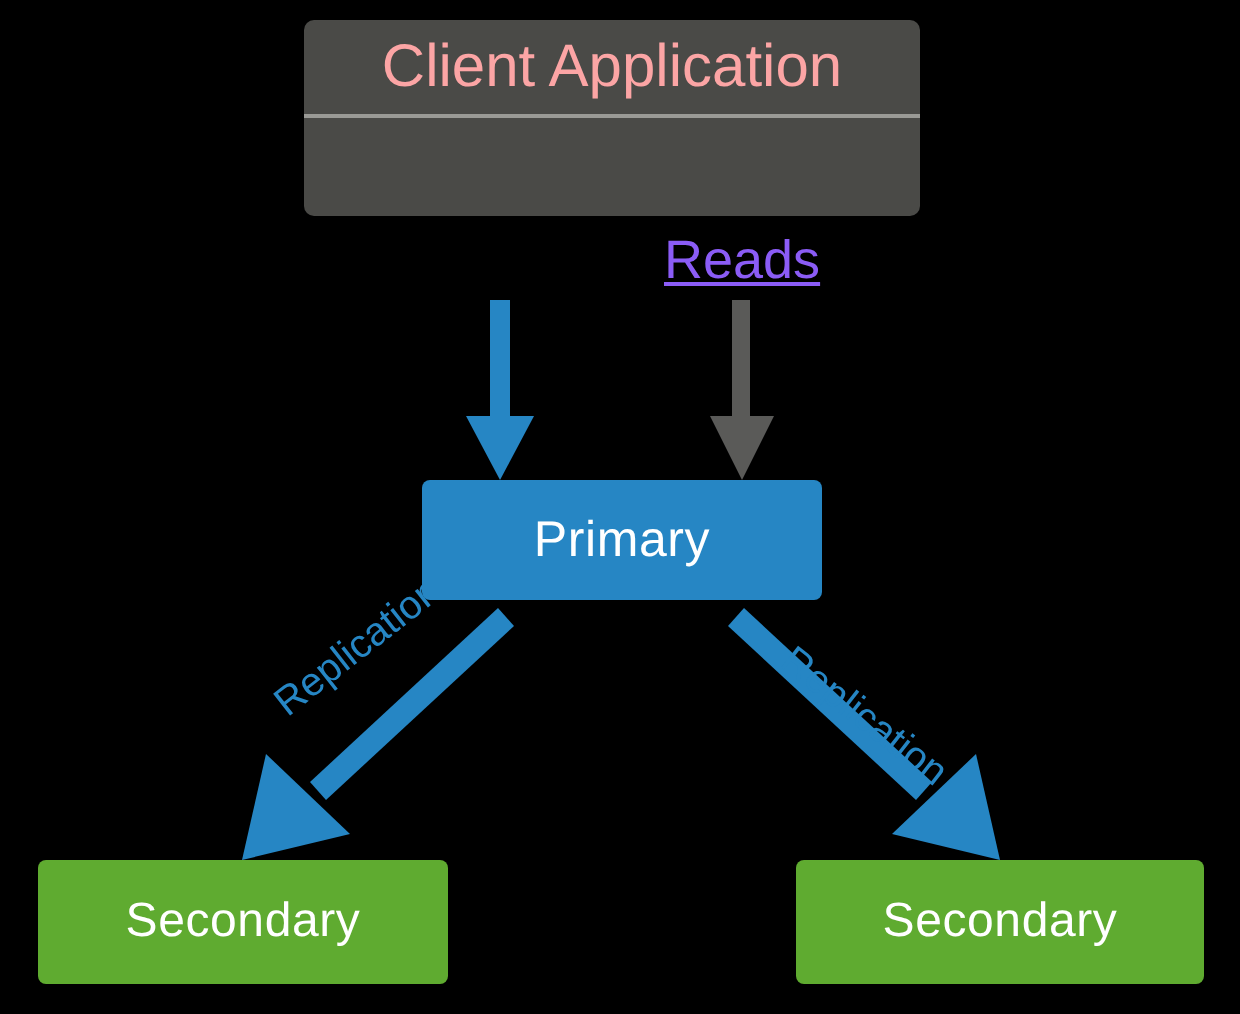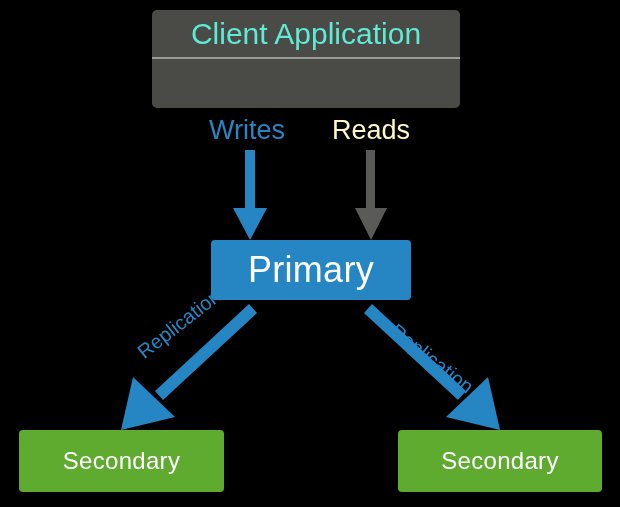--- a/index.html
+++ b/index.html
@@ -60,34 +60,34 @@
     position: absolute;
     left: 0;
     top: 49px;
     width: 100%;
     height: 49px;
     display: flex;
     align-items: center;
     justify-content: center;
   }
   #client-app-label, #driver-label {
-    color: #5eead4;
+    color: #fca5a5;
     font-size: 30px;
     line-height: 1;
   }
 
   
   #primary-box {
     left: 211px;
     top: 240px;
     width: 200px;
     height: 60px;
     background: #2686c4;
   }
-  #primary-label { font-size: 36px; }
+  #primary-label { font-size: 25px; }
 
   
   #secondary-left-box {
     left: 19px;
     top: 430px;
     width: 205px;
     height: 62px;
     background: #5fab30;
   }
   #secondary-right-box {
@@ -108,21 +108,22 @@
     user-select: none;
   }
   #writes-label {
     left: 209px;
     top: 117px;
     color: #2686c4;
   }
   #reads-label {
     left: 332px;
     top: 117px;
-    color: #fef9c3;
+    color: #8b5cf6;
+    text-decoration: underline;
   }
 
   
   .replication-label {
     position: absolute;
     font-size: 20px;
     line-height: 1;
     color: #2686c4;
     white-space: nowrap;
     user-select: none;
@@ -154,21 +155,20 @@
 
 <div id="diagram-root">
 
   <div id="client-stack">
     <div id="client-app-row">
       <span id="client-app-label">Client Application</span>
     </div>
     <div id="stack-divider"></div>
   </div>
 
-  <span class="flow-label" id="writes-label">Writes</span>
   <span class="flow-label" id="reads-label">Reads</span>
 
   <svg id="arrow-layer" viewBox="0 0 620 507" width="620" height="507">
 
     <g>
       <rect x="245" y="150" width="10" height="62" fill="#2686c4"></rect>
       <polygon points="233,208 267,208 250,240" fill="#2686c4"></polygon>
     </g>
 
     <g>

